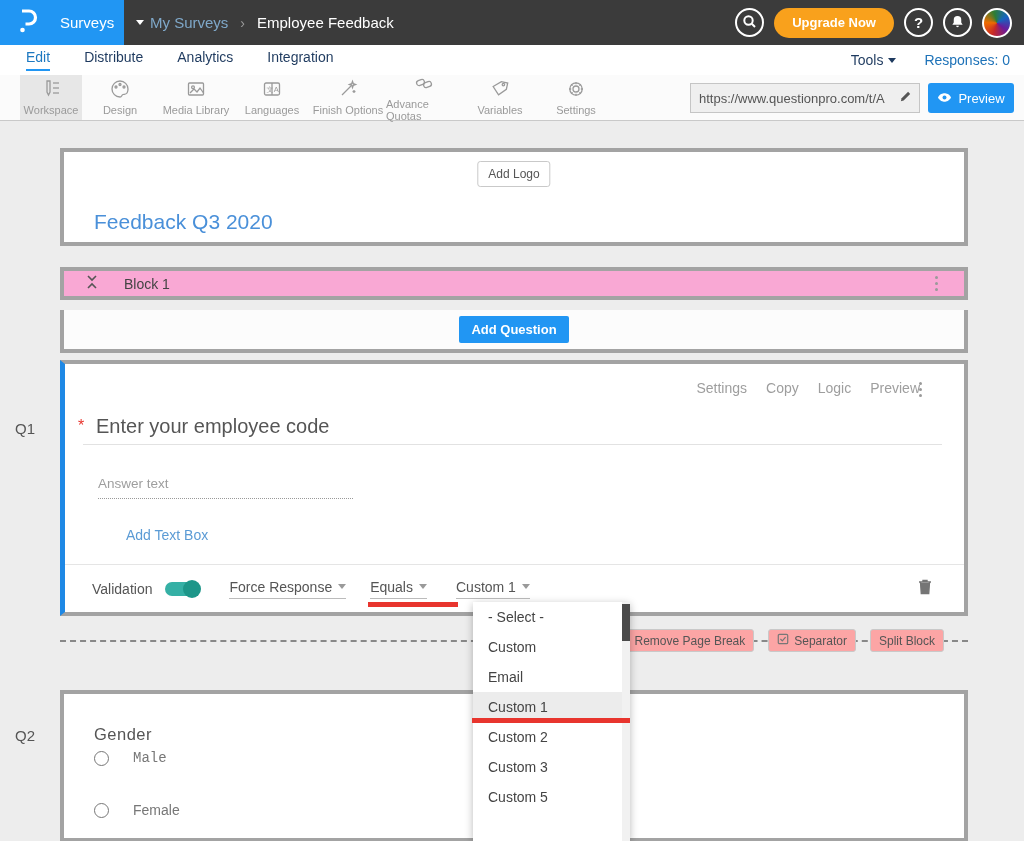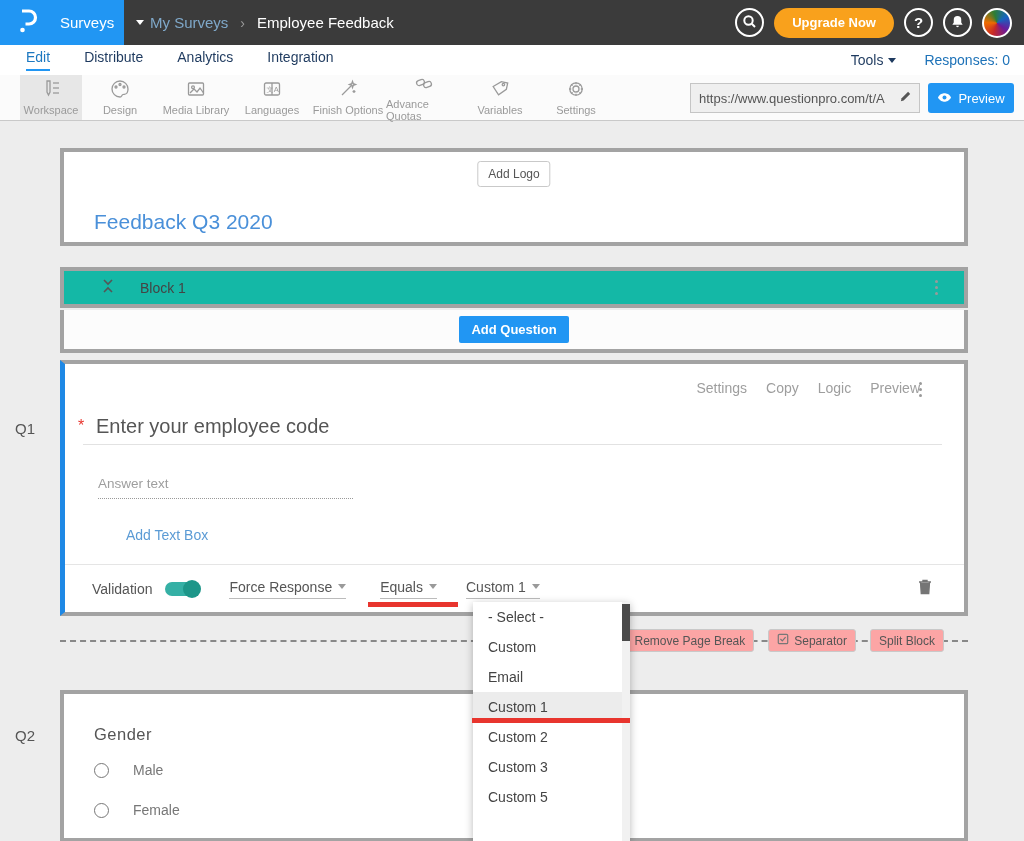--- a/index.html
+++ b/index.html
@@ -42,21 +42,21 @@
   .url-text { flex:1; font-size:13px; color:#555; padding-left:8px; white-space:nowrap; overflow:hidden; }
   .url-pencil { width:28px; text-align:center; color:#555; }
   .preview-btn { position:absolute; right:10px; top:8px; width:86px; height:30px; background:#2196f3; border-radius:3px; color:#fff; font-size:13px; display:flex; align-items:center; justify-content:center; gap:6px; }
 
   
   .card { position:absolute; left:60px; width:908px; background:#fff; border:4px solid #a3a3a3; }
   .survey-head { top:148px; height:98px; }
   .add-logo { position:absolute; left:50%; transform:translateX(-50%); top:9px; height:26px; padding:0 10px; background:#fff; border:1px solid #c9c9c9; border-radius:3px; font-size:12px; color:#555; display:flex; align-items:center; }
   .survey-title { position:absolute; left:30px; top:58px; font-size:21px; color:#4a90d9; }
 
-  .block-head { top:267px; height:41px; background:#14b8a6; display:flex; align-items:center;padding-left:16px; }
+  .block-head { top:267px; height:33px; background:#f9a8d4; display:flex; align-items:center; }
   .collapse-ic { margin-left:22px; color:#555; }
   .block-title { margin-left:26px; font-size:14px; color:#444; }
   .kebab { margin-left:auto; margin-right:26px; color:#9a9a9a; font-size:15px; letter-spacing:0; line-height:5px; display:flex; flex-direction:column; gap:3px; }
   .kebab i { width:3px; height:3px; background:#9a9a9a; border-radius:50%; display:block; }
 
   .addq-strip { top:310px; height:43px; background:#fcfcfc; display:flex; align-items:center; justify-content:center; border-top:none; }
   .addq-btn { height:27px; padding:0 12px; background:#2196f3; color:#fff; font-size:13px; font-weight:bold; display:flex; align-items:center; border-radius:2px; }
 
   .q1-card { top:360px; height:256px; border-left:5px solid #1e88e5; }
   .q-actions { position:absolute; top:16px; right:44px; display:flex; gap:19px; font-size:14px; color:#9e9e9e; }
@@ -66,35 +66,35 @@
   .q-text { position:absolute; left:31px; top:51px; font-size:20px; color:#555; }
   .q-underline { position:absolute; left:18px; right:22px; top:80px; border-bottom:1px solid #e2e2e2; }
   .answer-ph { position:absolute; left:33px; top:112px; font-size:13.5px; color:#9e9e9e; width:255px; padding-bottom:7px; border-bottom:1px dotted #999; }
   .add-textbox { position:absolute; left:61px; top:163px; font-size:14px; color:#5b9bd5; cursor:pointer; }
   .validation-row { position:absolute; left:0; right:0; top:200px; bottom:0; border-top:1px solid #e5e5e5; display:flex; align-items:center; padding-left:27px; }
   .vlabel { font-size:14px; color:#555; }
   .toggle { width:34px; height:14px; background:#35b0a5; border-radius:8px; margin-left:13px; position:relative; cursor:pointer; }
   .toggle .knob { position:absolute; right:-2px; top:-2px; width:18px; height:18px; border-radius:50%; background:#1d9689; }
   .vdrop { font-size:14px; color:#555; border-bottom:1px solid #bbb; padding-bottom:3px; display:flex; align-items:center; cursor:pointer; }
   .vdrop.fr { margin-left:30px; }
-  .vdrop.eq { margin-left:34px; }
+  .vdrop.eq { margin-left:24px; }
   .vdrop.c1 { margin-left:29px; }
   .trash { margin-left:auto; margin-right:32px; }
 
   
   .pagebreak-line { position:absolute; left:60px; width:908px; top:640px; border-top:2px dashed #888; }
   .pb-chips { position:absolute; top:629px; right:80px; display:flex; gap:14px; }
   .chip { height:23px; background:#fca5a5; border:1px solid #c9c9c9; border-radius:3px; font-size:12px; color:#555; display:flex; align-items:center; gap:5px; padding:0 8px; cursor:pointer; }
   .chip svg { stroke:#777; fill:none; stroke-width:1.4; }
 
   
   .q2-card { top:690px; height:152px; }
   .q2-text { position:absolute; left:30px; top:31px; font-size:16.5px; color:#555; letter-spacing:0.5px; }
   .radio-row { position:absolute; left:30px; display:flex; align-items:center; gap:24px; font-size:14px; color:#777; }
-  .radio-row.r1 { top:68px; }
+  .radio-row.r1 { top:56px;font-family:Liberation Mono, monospace; }
   .radio-row.r2 { top:108px; }
   .radio { width:15px; height:15px; border:1.5px solid #777; border-radius:50%; background:#fff; cursor:pointer; }
 
   .gutter-label { position:absolute; font-size:15px; color:#555; }
   .g-q1 { left:15px; top:420px; }
   .g-q2 { left:15px; top:727px; }
 
   
   .dropdown { position:absolute; left:473px; top:602px; width:157px; height:239px; background:#fff; box-shadow:0 2px 8px rgba(0,0,0,0.28); z-index:50; }
   .dd-item { height:30px; display:flex; align-items:center; padding-left:15px; font-size:14px; color:#444; cursor:pointer; }

